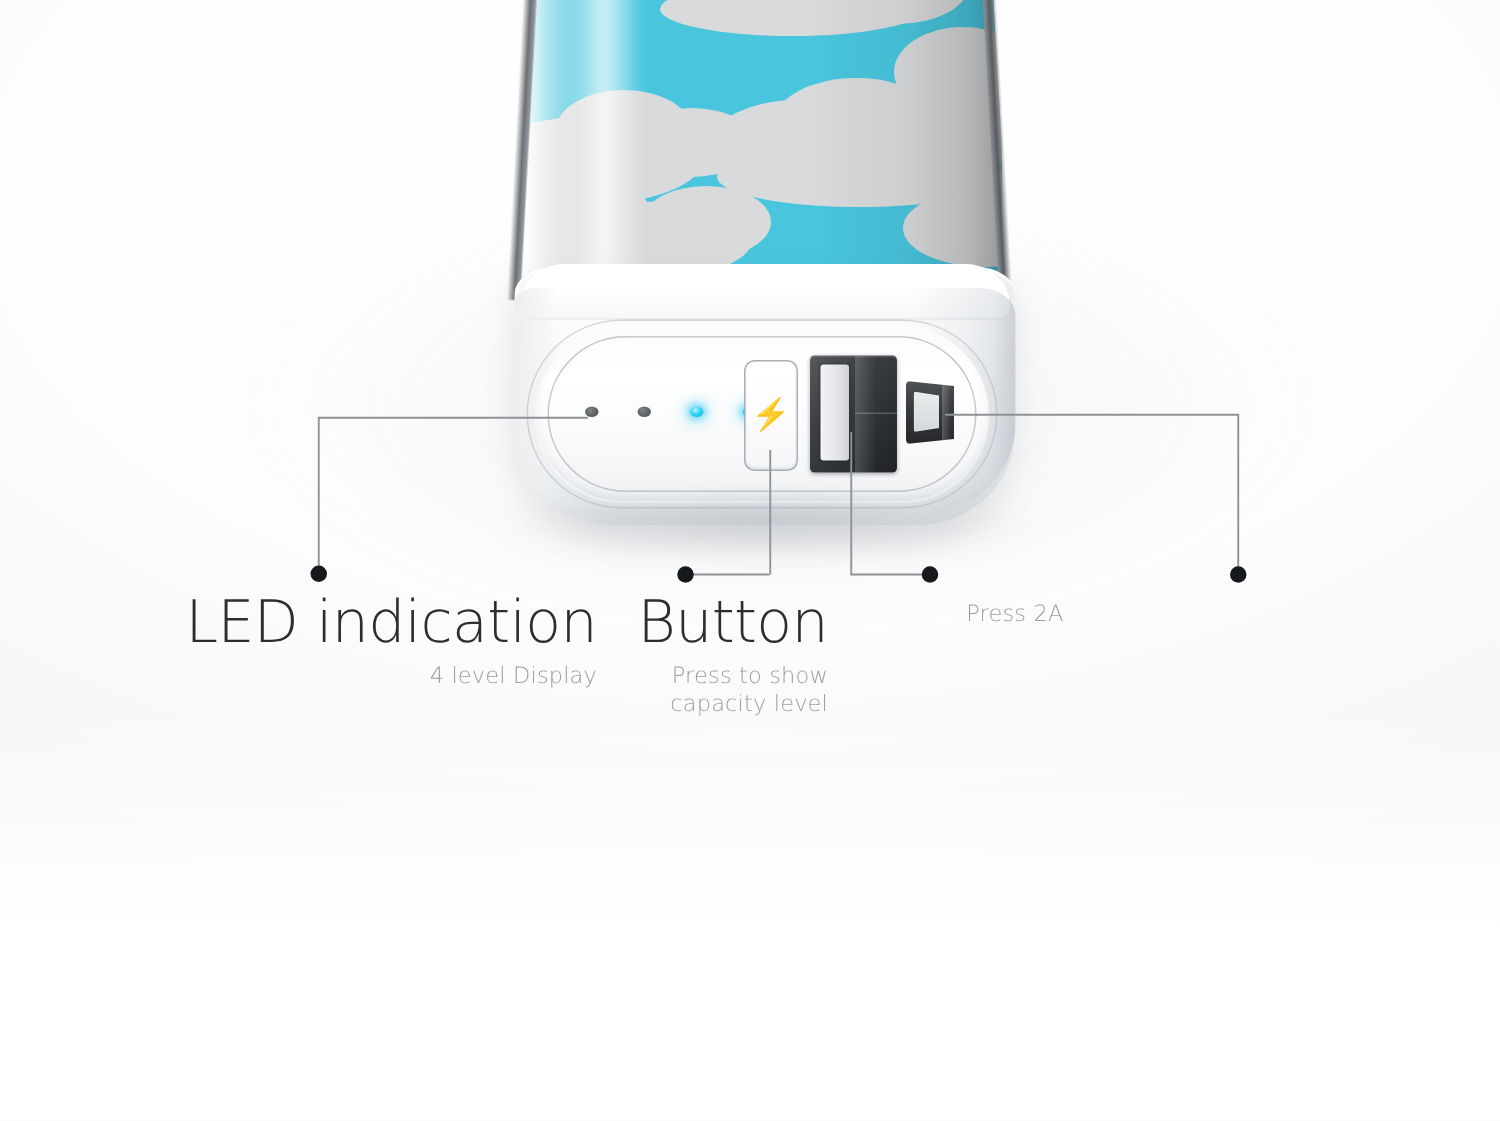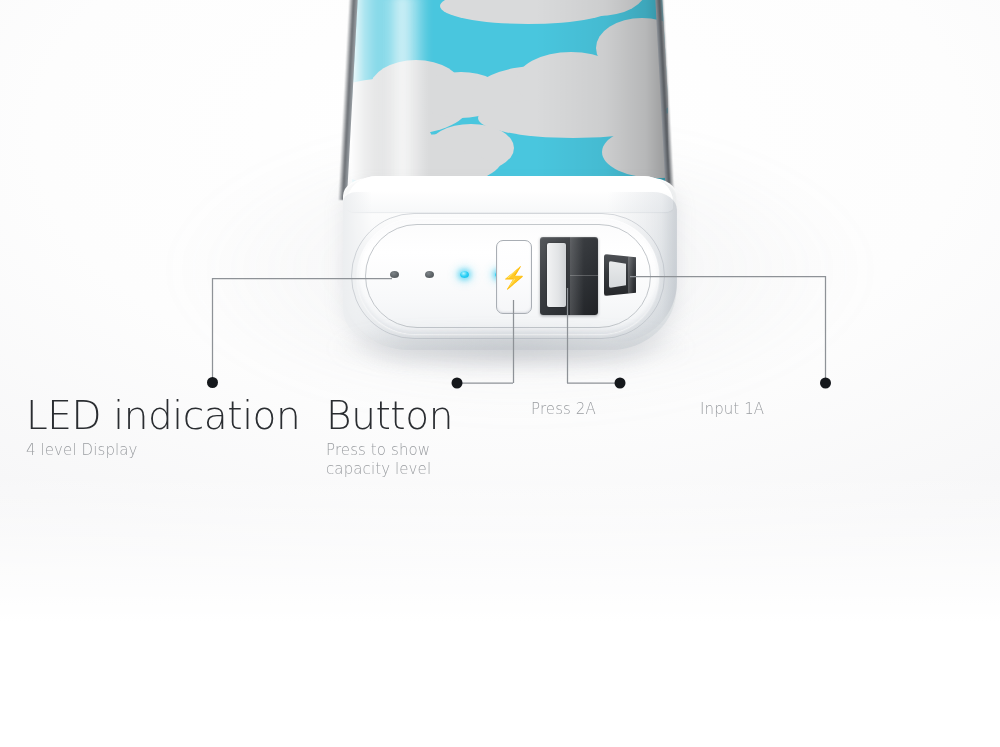--- a/index.html
+++ b/index.html
@@ -225,21 +225,21 @@
     filter:blur(8px);
     pointer-events:none;
   }
 
   
   #leaders{ position:absolute; left:0; top:0; width:1000px; height:747px; pointer-events:none; }
   #leaders line{ stroke:#8e9297; stroke-width:1.25; }
   #leaders circle{ fill:#15181c; }
 
   
-  .callout{ position:absolute; text-align:left; }
+  .callout{ position:absolute; text-align:right; }
   .callout .title{
     font-family:"DejaVu Sans", sans-serif;
     font-weight:300;
     font-size:39px;
     line-height:1.04;
     letter-spacing:-0.4px;
     color:#2a2d31;
     white-space:nowrap;
   }
   .callout .sub{
@@ -368,17 +368,16 @@
     <div class="title">Button</div>
     <div class="sub">Press to show
 capacity level</div>
   </div>
 
   <div class="callout" id="co-usb">
     <div class="sub">Press 2A</div>
   </div>
 
   <div class="callout" id="co-micro">
-    <div class="sub">Input 1A</div>
   </div>
 
   <div id="bg-lower-fade"></div>
 </div>
 
 </body></html>

